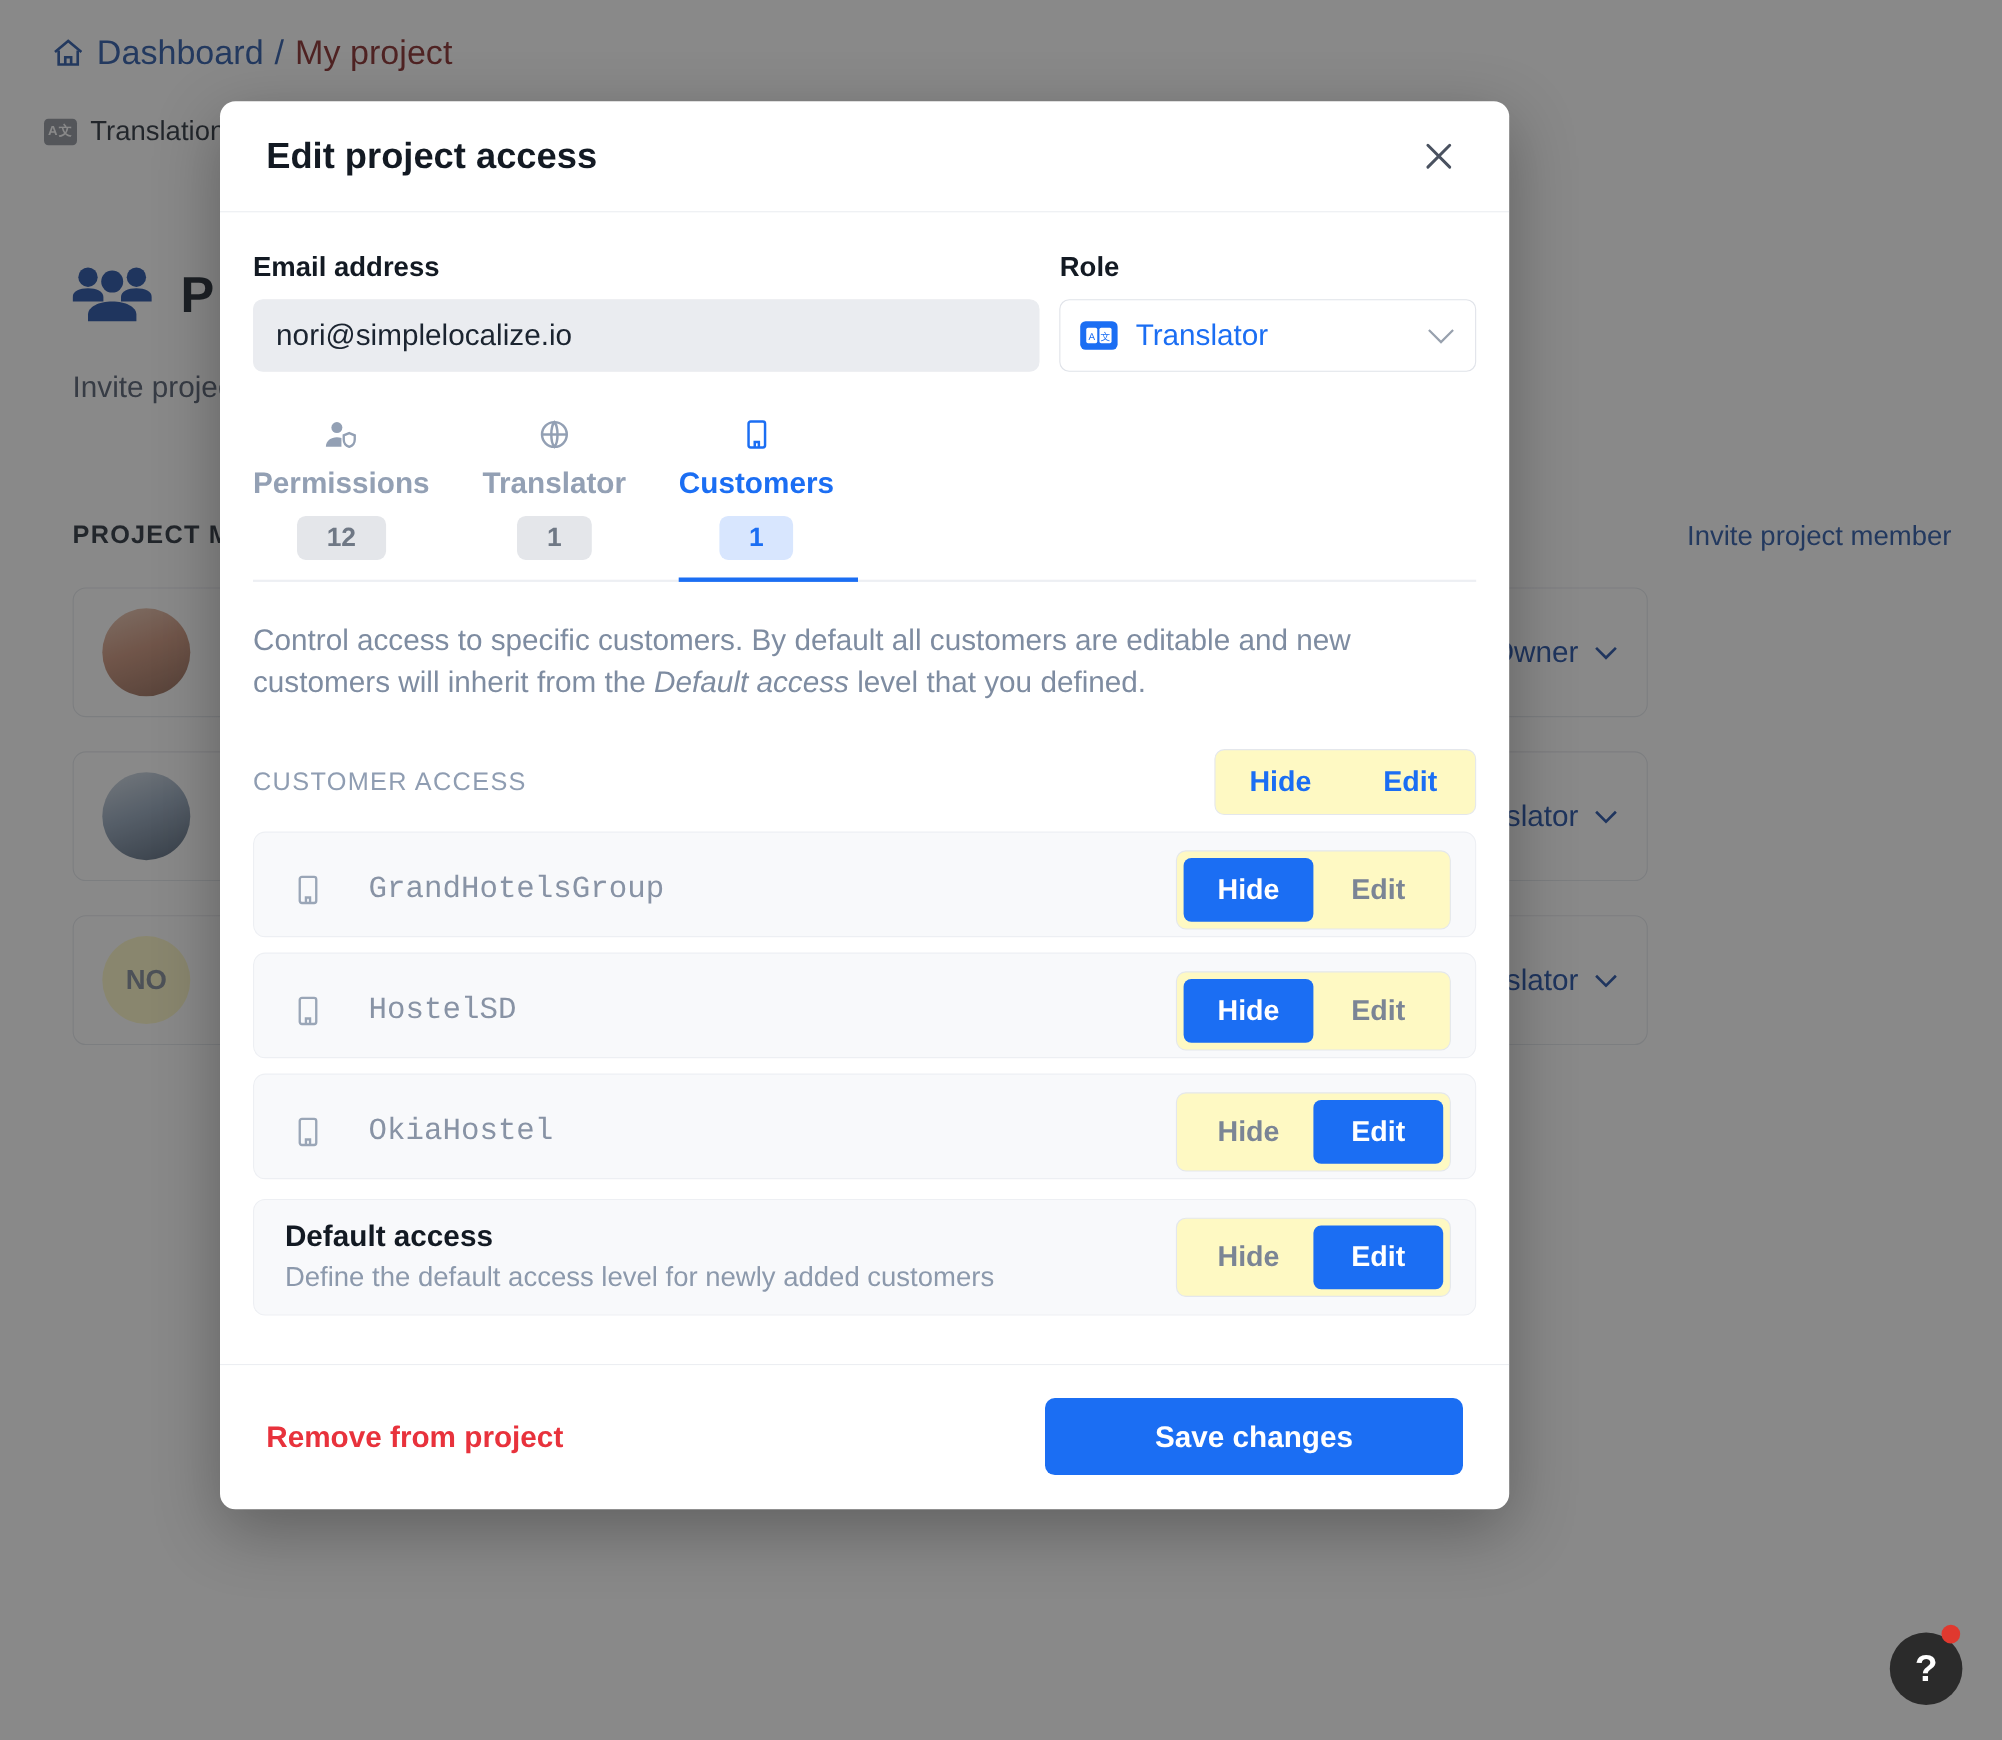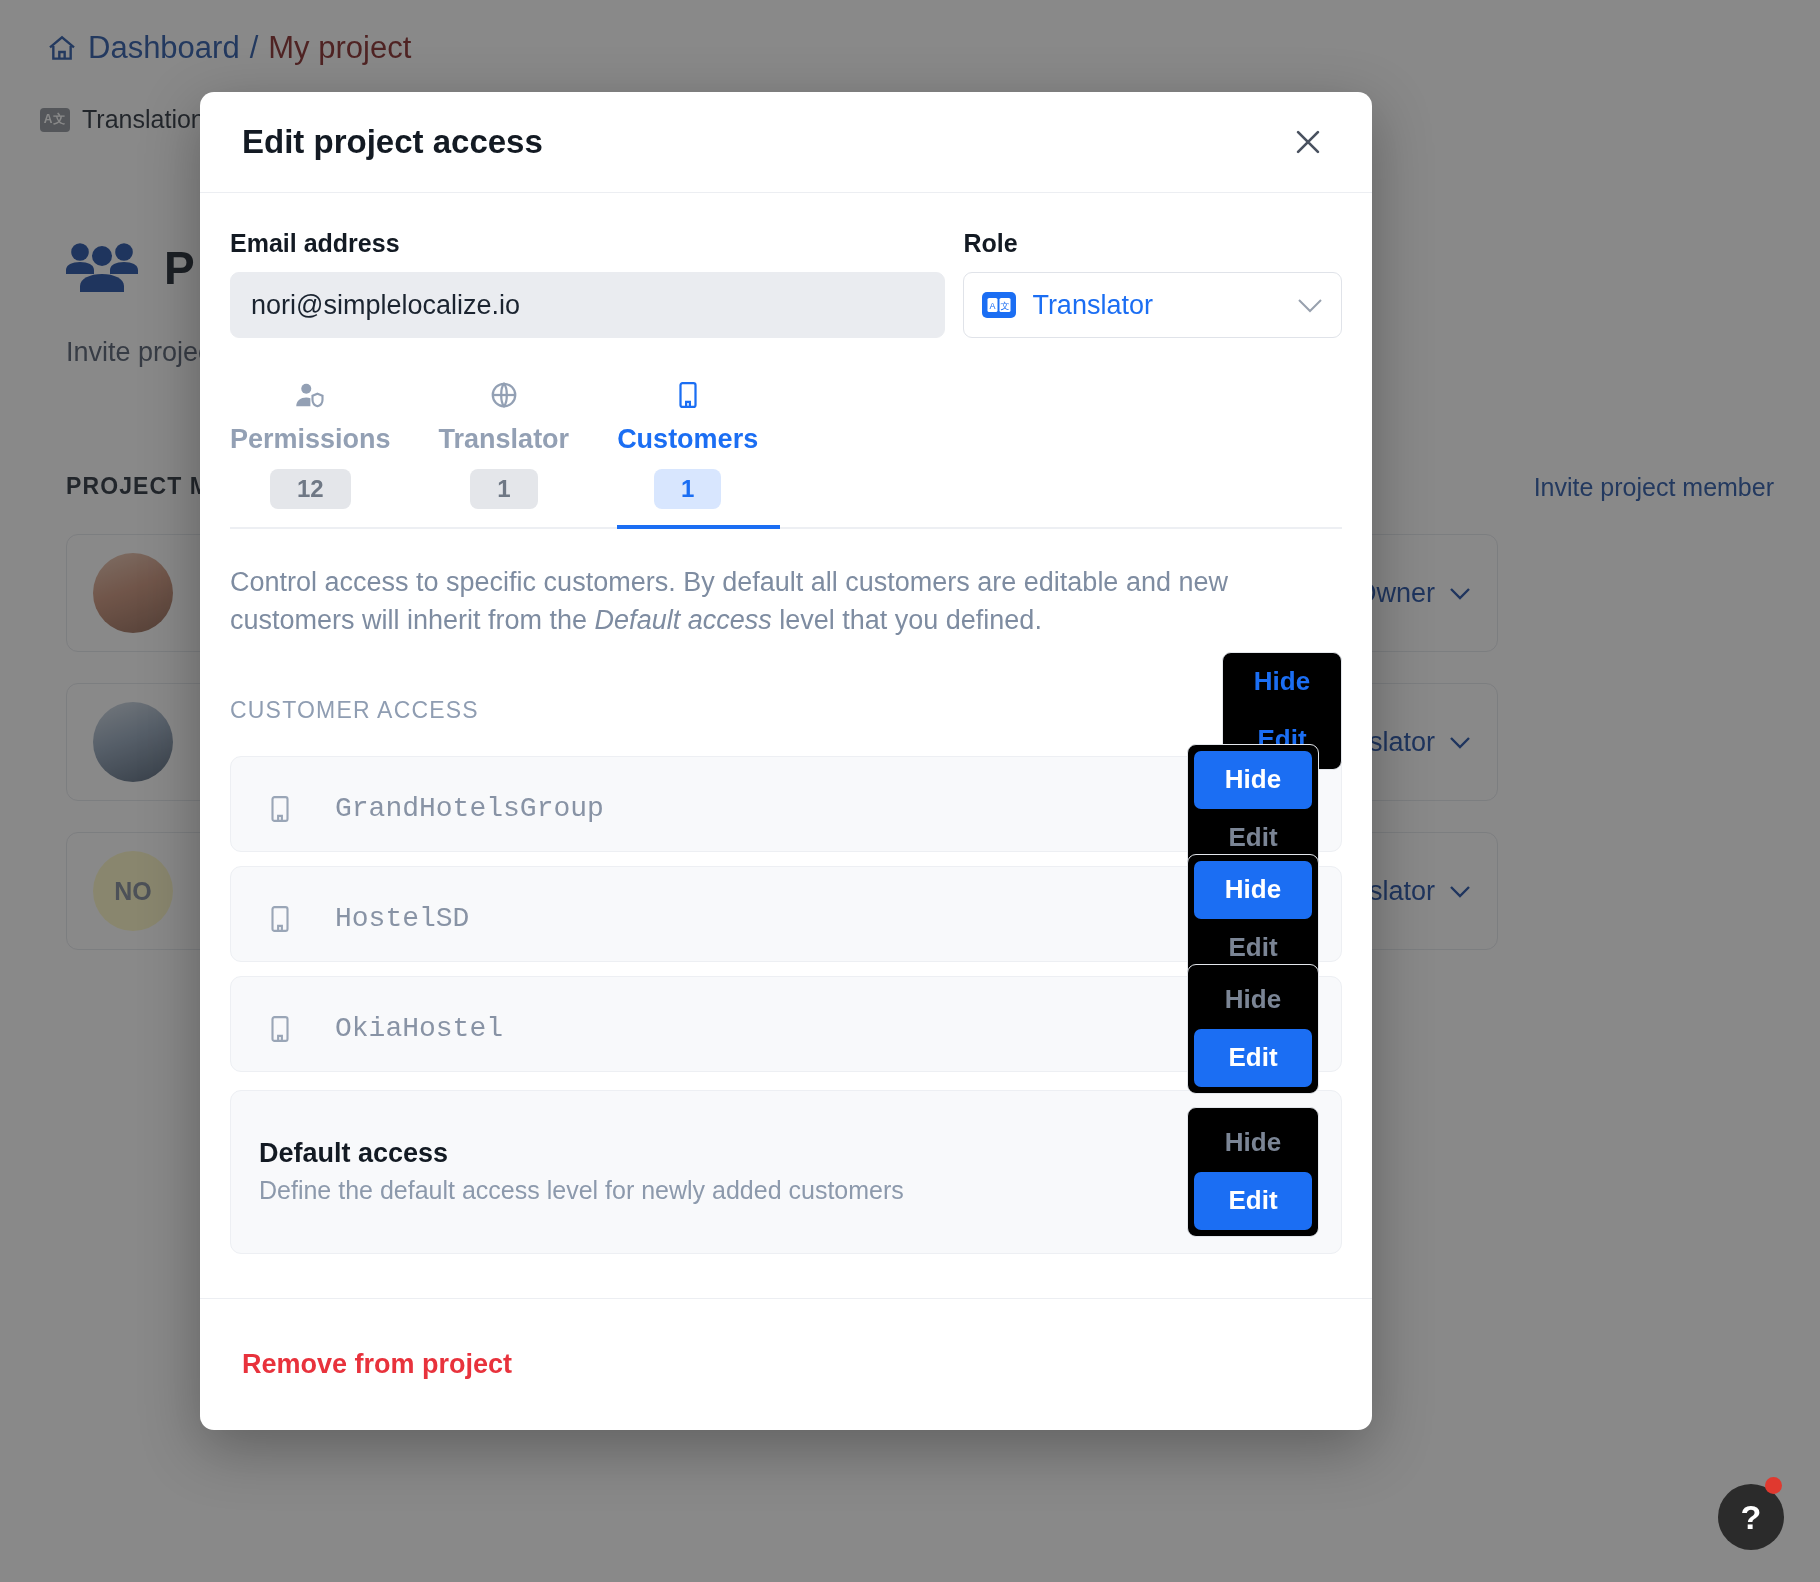--- a/index.html
+++ b/index.html
@@ -186,22 +186,22 @@
 
   .access-head {
     margin-top: 40px; height: 62px;
     display: flex; align-items: center;
   }
   .access-head-label {
     font-size: 23px; letter-spacing: 1.2px; color: #8f9db2;
   }
   .seg {
     margin-left: auto;
-    border: 1px solid #e4e7ec; border-radius: 9px; background: #000000;
-    display: flex; overflow: hidden; flex-direction: column;
+    border: 1px solid #e4e7ec; border-radius: 9px; background: #fef9c3;
+    display: flex; overflow: hidden;
   }
   .seg-btn {
     min-width: 118px; height: 58px; padding: 0 20px;
     display: flex; align-items: center; justify-content: center;
     font-size: 26px; font-weight: 700; cursor: pointer;
     background: transparent; color: #7b8595; border-radius: 7px;
   }
   .seg-btn.link { color: #1b6ef3; font-weight: 700; }
   .seg-btn.on { background: #1b6ef3; color: #fff; }
   .seg.wrapped { padding: 6px; }
@@ -466,19 +466,20 @@
         </div>
         <div class="seg wrapped" style="margin-left:auto">
           <div class="seg-btn">Hide</div>
           <div class="seg-btn on">Edit</div>
         </div>
       </div>
     </div>
 
     <div class="modal-footer">
       <div class="danger-link">Remove from project</div>
+      <div class="primary-btn">Save changes</div>
     </div>
   </div>
 
   <div class="help-btn">?</div>
   <div class="help-dot"></div>
 
 </div>
 
 </body></html>

